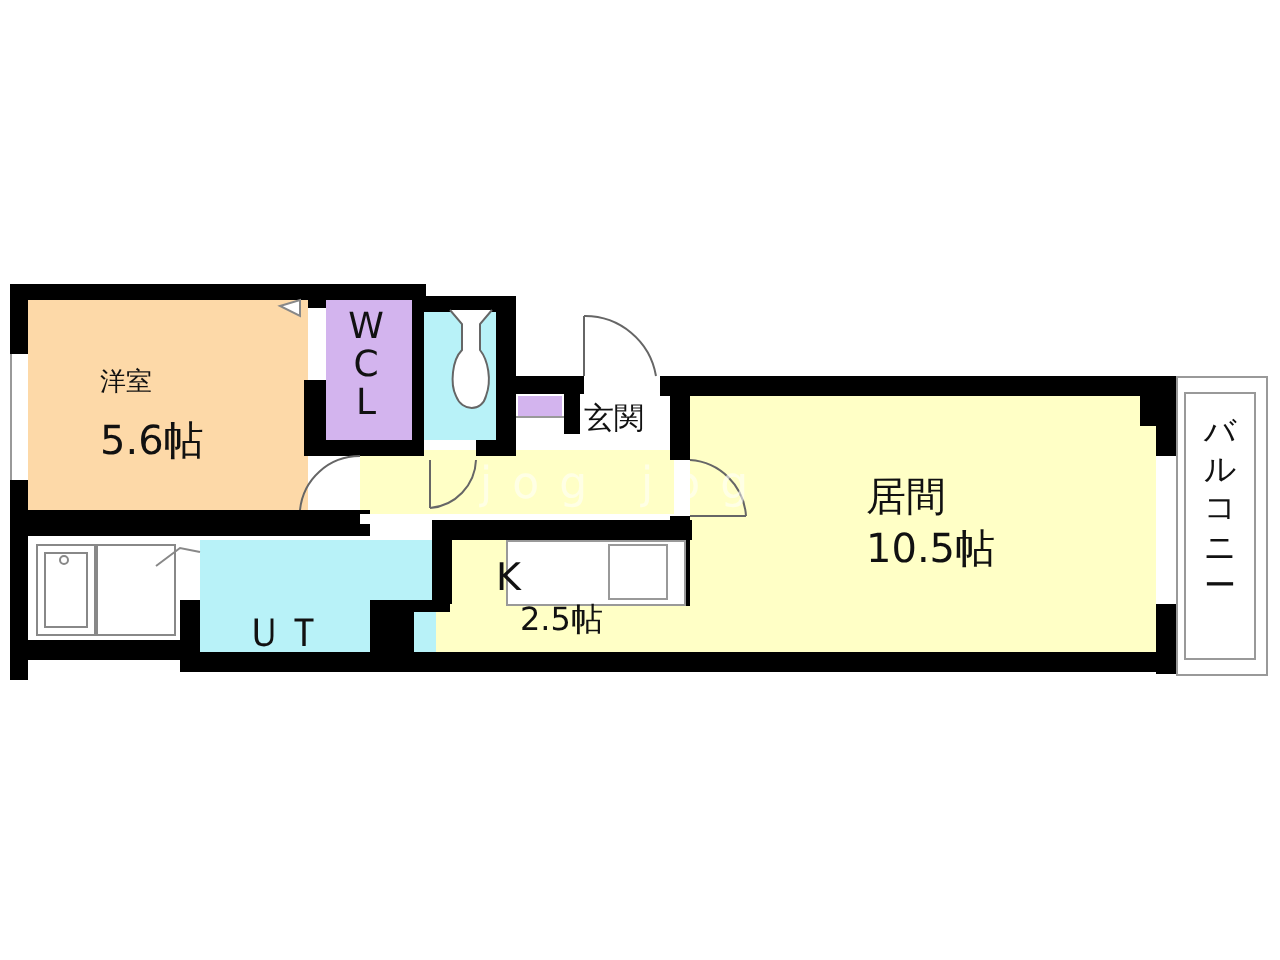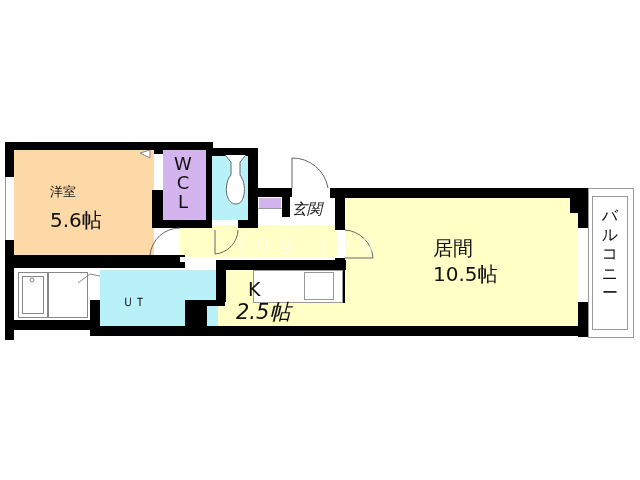--- a/index.html
+++ b/index.html
@@ -85,29 +85,29 @@
 
 <div class="lbl" style="left:50px;top:185px;font-size:13px;">洋室</div>
 <div class="lbl" style="left:50px;top:210px;font-size:20px;">5.6帖</div>
 
 <div class="vlbl" style="left:168px;top:155px;width:30px;font-size:18px;">
   <span>W</span>
   <span>C</span>
   <span>L</span>
 </div>
 
-<div class="lbl" style="left:292px;top:202px;font-size:15px;font-style:italic;">玄関</div>
+<div class="lbl" style="left:292px;top:202px;font-size:15px;">玄関</div>
 
 <div class="lbl" style="left:433px;top:238px;font-size:20px;">居間</div>
 <div class="lbl" style="left:433px;top:264px;font-size:20px;">10.5帖</div>
 
 <div class="lbl" style="left:248px;top:280px;font-size:19px;">K</div>
-<div class="lbl" style="left:236px;top:302px;font-size:21px;font-style:italic;">2.5帖</div>
+<div class="lbl" style="left:260px;top:302px;font-size:16px;">2.5帖</div>
 
-<div class="lbl" style="left:122px;top:296px;font-size:12px;">ＵＴ</div>
+<div class="lbl" style="left:122px;top:306px;font-size:20px;">ＵＴ</div>
 
 <div class="vlbl" style="left:597px;top:206px;width:26px;font-size:16px;line-height:1.2;">
   <span>バ</span>
   <span>ル</span>
   <span>コ</span>
   <span>ニ</span>
   <span>ー</span>
 </div>
 
 <div class="lbl" style="left:240px;top:232px;font-size:22px;color:rgba(255,255,255,0.55);letter-spacing:10px;">jog jog</div>

